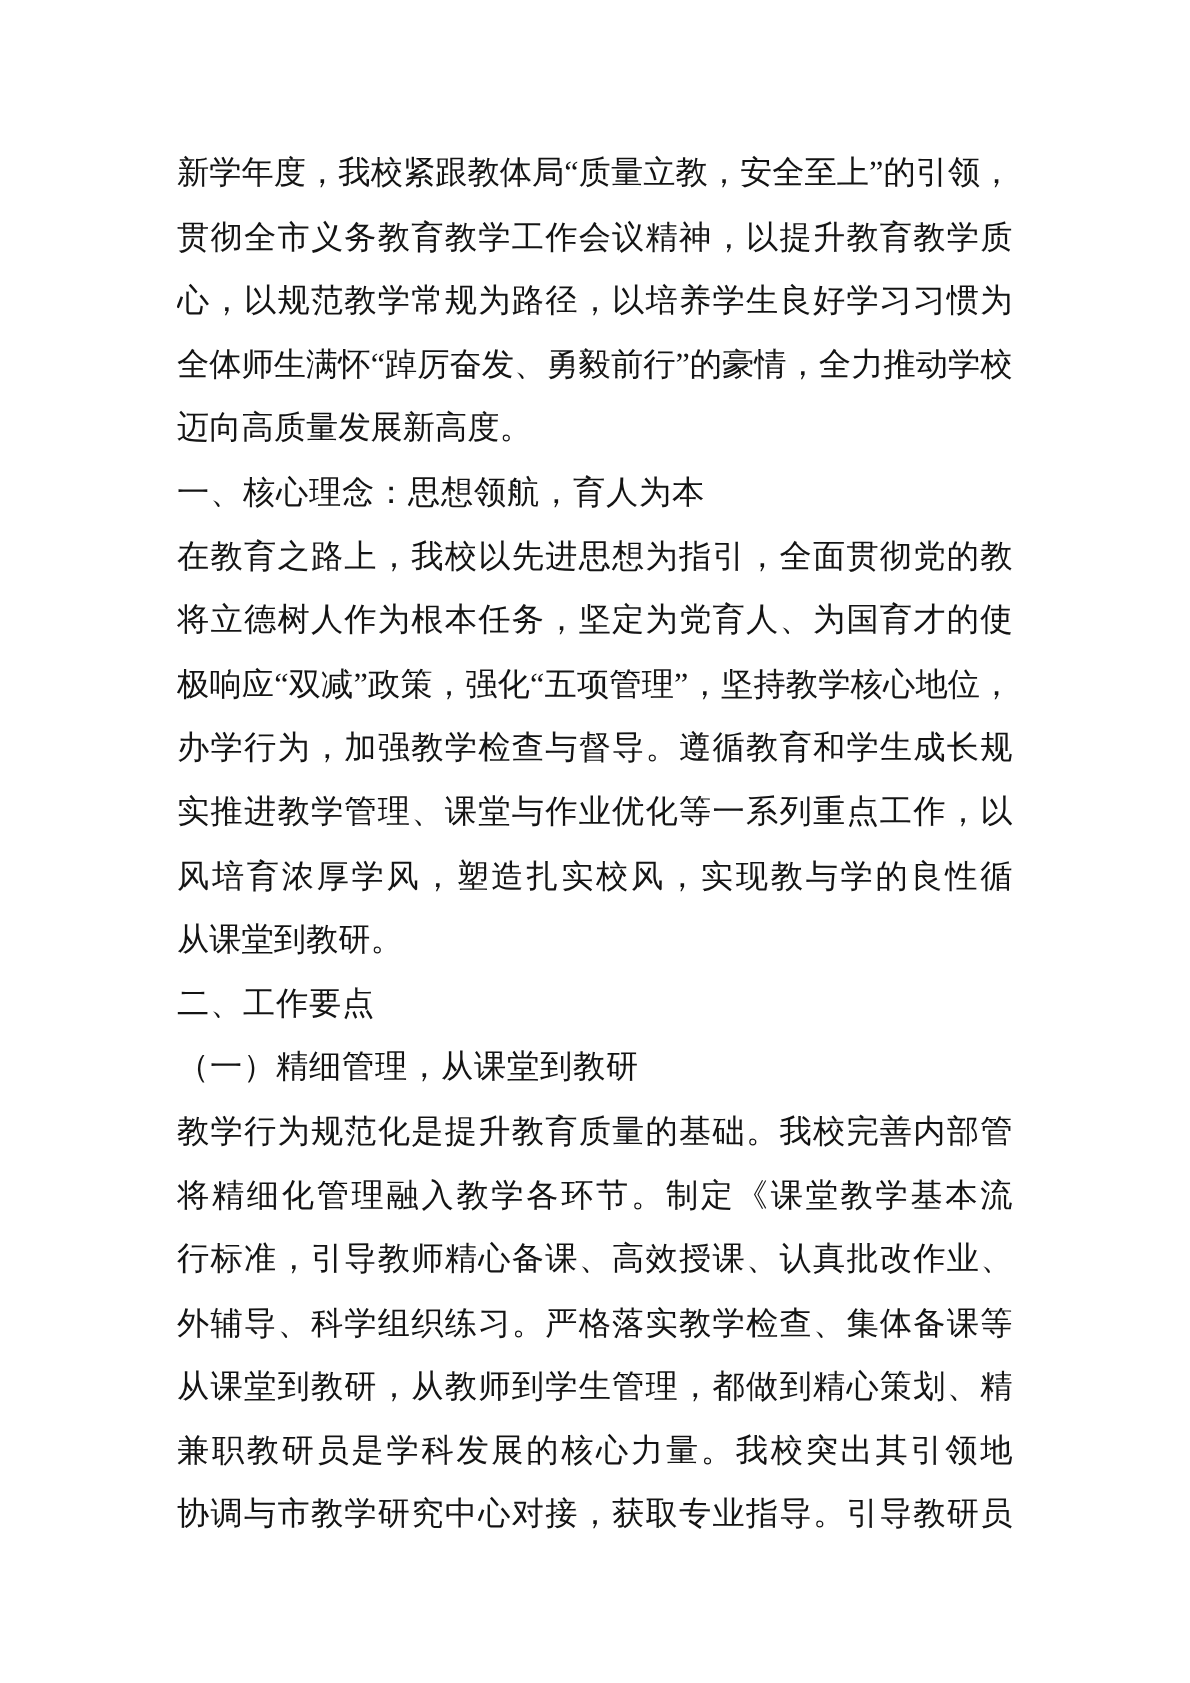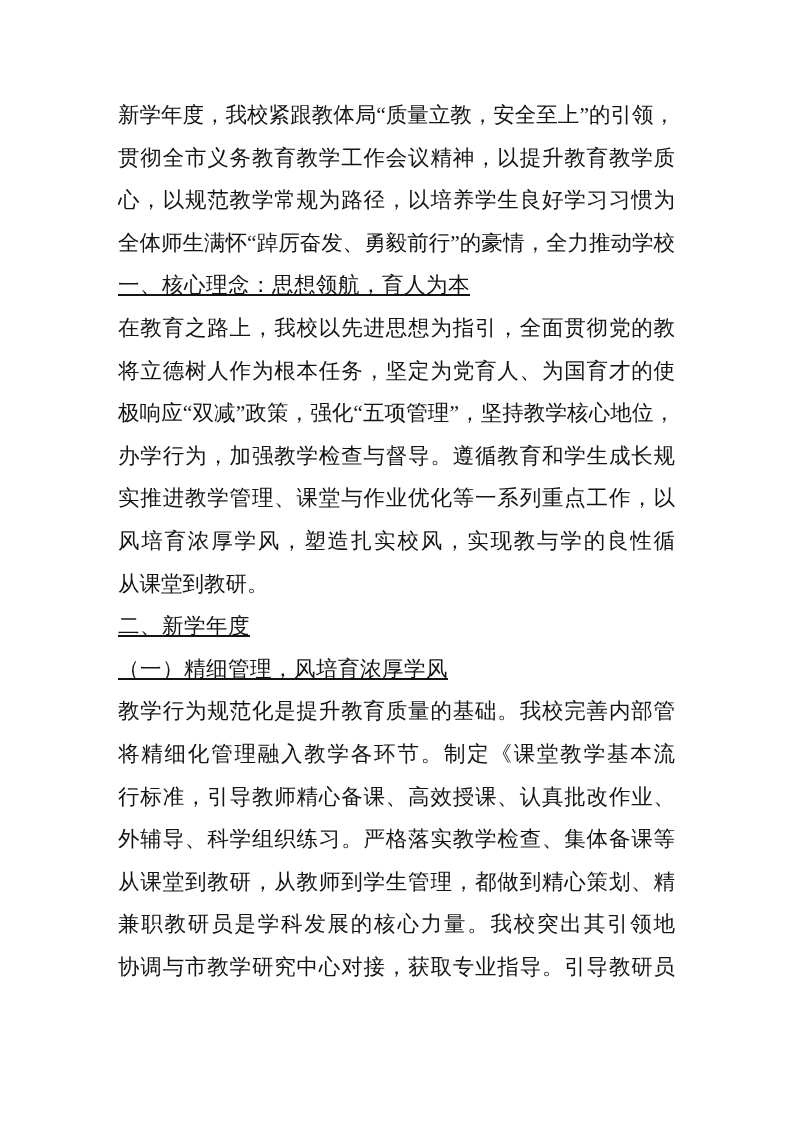--- a/index.html
+++ b/index.html
@@ -36,51 +36,51 @@
     text-align: justify;
     text-align-last: left;
     text-justify: inter-character;
     word-break: break-all;
   }
   .line.fill {
     text-align-last: justify;
   }
   .heading .line {
     letter-spacing: 0.5px;
-    text-decoration: underline;
   }
 </style>
 </head>
 <body>
 
 <div class="page">
   <div class="content" id="doc" style="color: rgb(20, 20, 20);">
       <div class="para body">
         <div class="line fill">新学年度，我校紧跟教体局“质量立教，安全至上”的引领，深度</div>
         <div class="line fill">贯彻全市义务教育教学工作会议精神，以提升教育教学质量为核</div>
         <div class="line fill">心，以规范教学常规为路径，以培养学生良好学习习惯为突破点，</div>
         <div class="line fill">全体师生满怀“踔厉奋发、勇毅前行”的豪情，全力推动学校教育</div>
+        <div class="line">迈向高质量发展新高度。</div>
       </div>
       <div class="para heading">
         <div class="line">一、核心理念：思想领航，育人为本</div>
       </div>
       <div class="para body">
         <div class="line fill">在教育之路上，我校以先进思想为指引，全面贯彻党的教育方针，</div>
         <div class="line fill">将立德树人作为根本任务，坚定为党育人、为国育才的使命。积</div>
         <div class="line fill">极响应“双减”政策，强化“五项管理”，坚持教学核心地位，规范</div>
         <div class="line fill">办学行为，加强教学检查与督导。遵循教育和学生成长规律，扎</div>
         <div class="line fill">实推进教学管理、课堂与作业优化等一系列重点工作，以优良教</div>
         <div class="line fill">风培育浓厚学风，塑造扎实校风，实现教与学的良性循环，不断</div>
         <div class="line">从课堂到教研。</div>
       </div>
       <div class="para heading">
-        <div class="line">二、新学年度</div>
+        <div class="line">二、工作要点</div>
       </div>
       <div class="para heading">
-        <div class="line">（一）精细管理，风培育浓厚学风</div>
+        <div class="line">（一）精细管理，从课堂到教研</div>
       </div>
       <div class="para body">
         <div class="line fill">教学行为规范化是提升教育质量的基础。我校完善内部管理机制，</div>
         <div class="line fill">将精细化管理融入教学各环节。制定《课堂教学基本流程》等执</div>
         <div class="line fill">行标准，引导教师精心备课、高效授课、认真批改作业、用心课</div>
         <div class="line fill">外辅导、科学组织练习。严格落实教学检查、集体备课等制度，</div>
         <div class="line fill">从课堂到教研，从教师到学生管理，都做到精心策划、精细管理。</div>
         <div class="line fill">兼职教研员是学科发展的核心力量。我校突出其引领地位，统筹</div>
         <div class="line fill">协调与市教学研究中心对接，获取专业指导。引导教研员立足学</div>
       </div>

